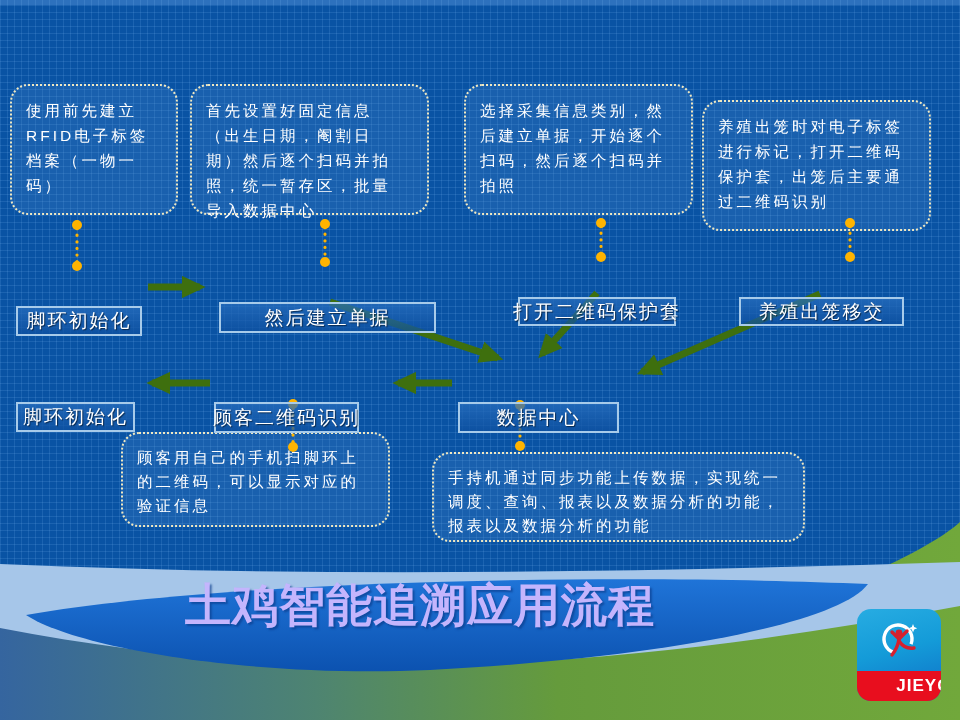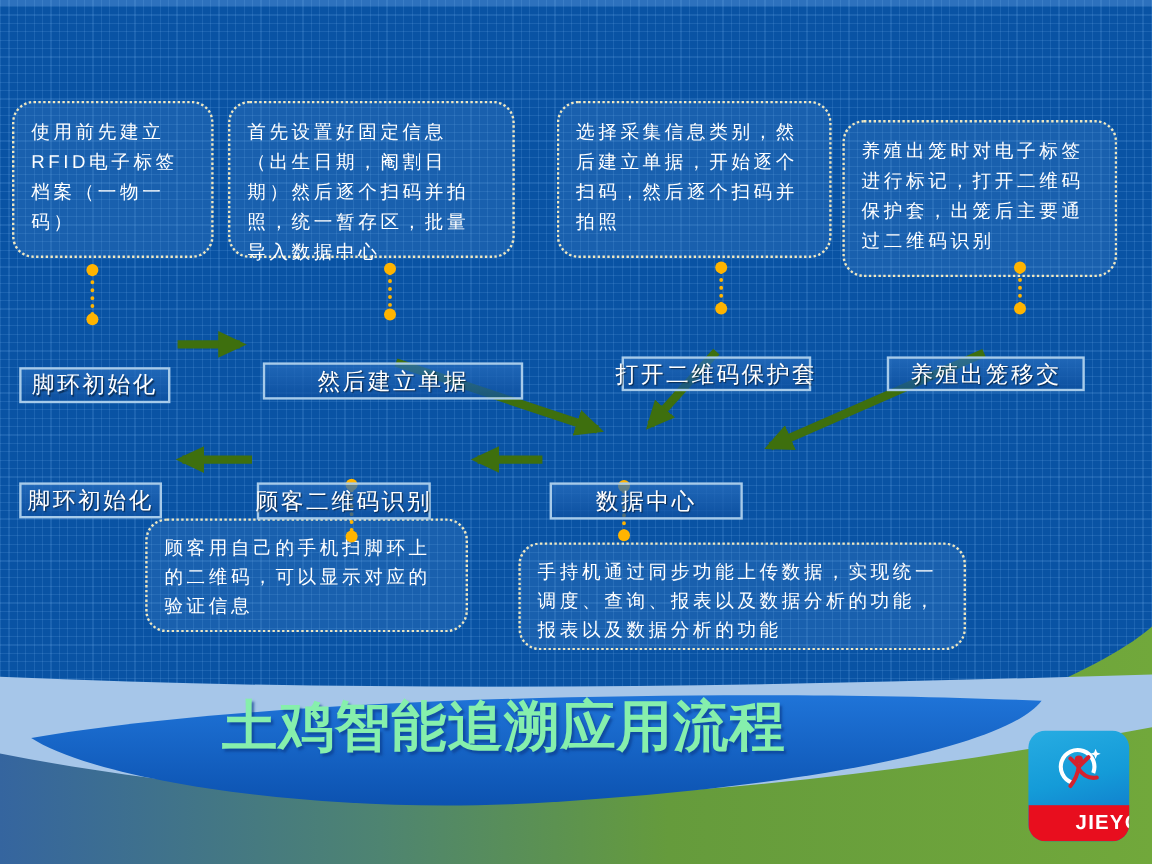--- a/index.html
+++ b/index.html
@@ -43,21 +43,21 @@
   .b-cageout {left:739px;top:263px;width:165px;height:29px;}
   .b-order   {left:16px;top:368px;width:119px;height:30px;}
   .b-qr      {left:214px;top:368px;width:145px;height:31px;}
   .b-datactr {left:458px;top:368px;width:161px;height:31px;}
 
   .overlay{position:absolute;left:0;top:0;z-index:2;pointer-events:none;}
   .footer{position:absolute;left:0;top:520px;z-index:4;pointer-events:none;}
 
   .slide-title{
     position:absolute;left:140px;top:576px;width:560px;height:58px;z-index:5;
-    color:#86efac;font-size:46px;font-weight:bold;text-align:center;line-height:58px;
+    color:#c4b5fd;font-size:46px;font-weight:bold;text-align:center;line-height:58px;
     letter-spacing:1px;text-shadow:2px 2px 2px rgba(10,60,140,.65);white-space:nowrap;
   }
 
   
   .logo{
     position:absolute;left:857px;top:609px;width:84px;height:92px;z-index:6;
     border-radius:14px;overflow:hidden;
     background:linear-gradient(165deg,#27ACE2 0%, #149BD8 45%, #0F6EC6 100%);
   }
   .logo .mark{position:absolute;left:0;top:0;width:84px;height:62px;display:flex;align-items:center;justify-content:center;}

